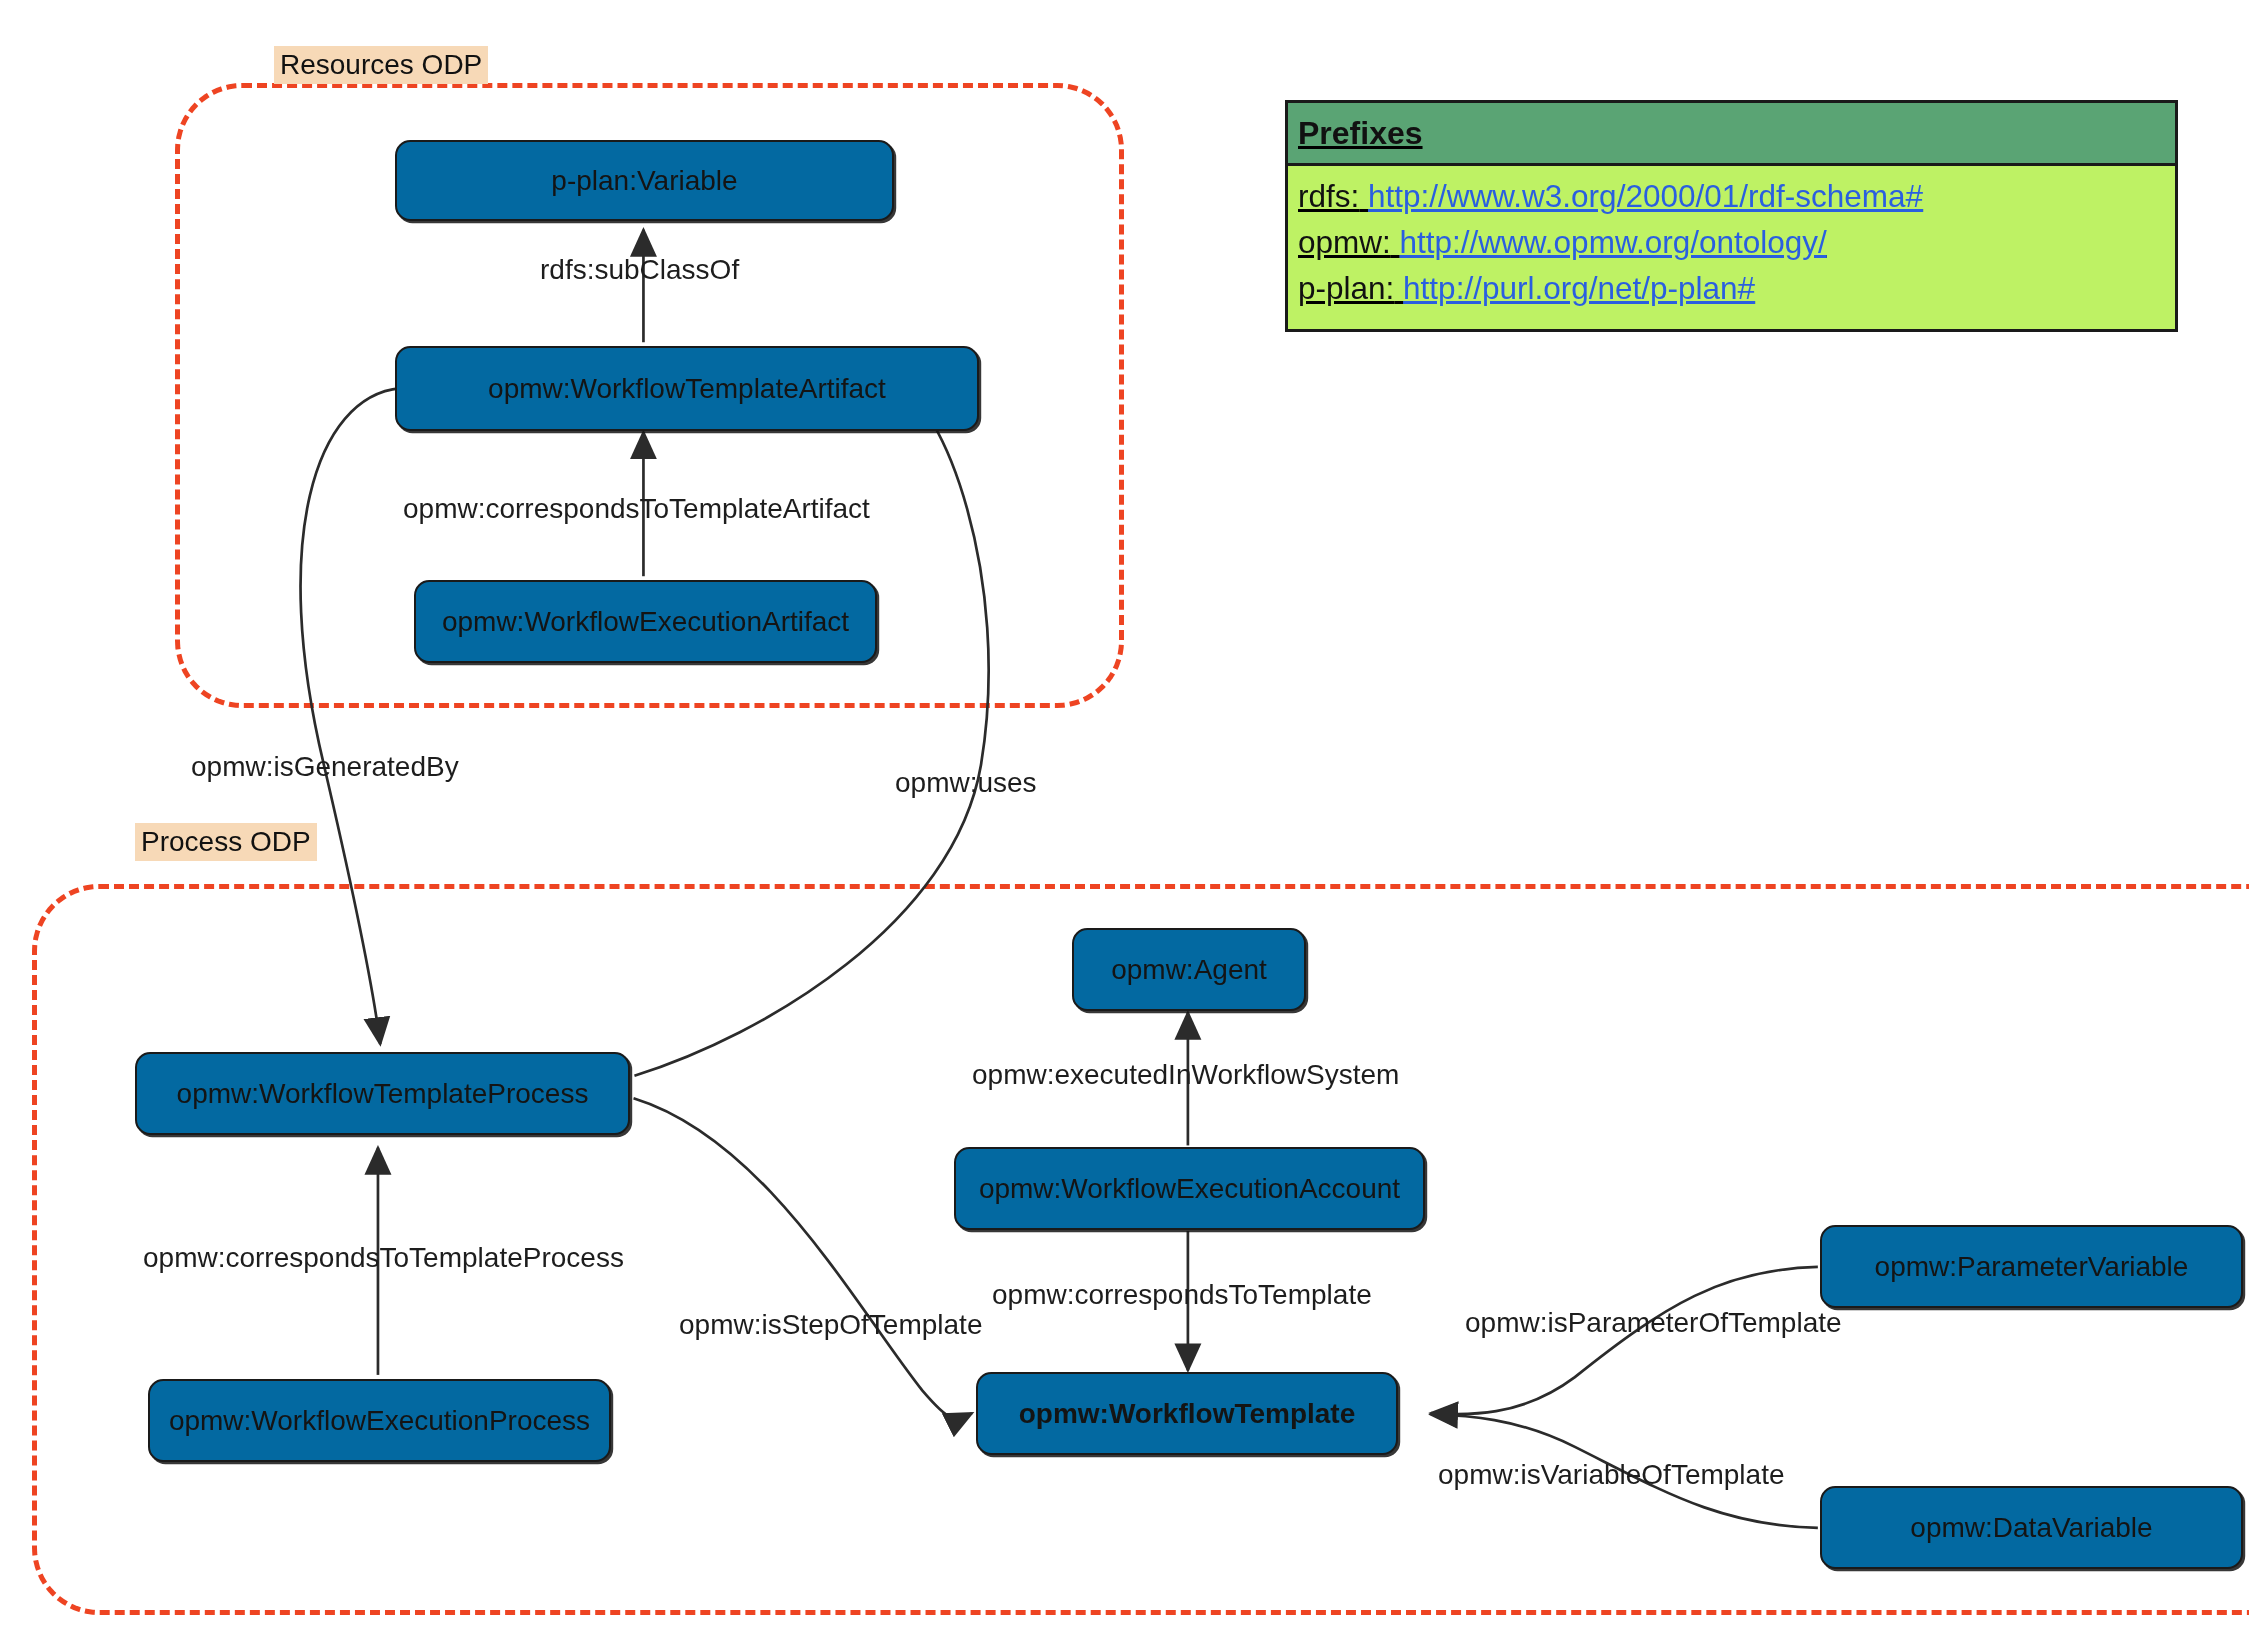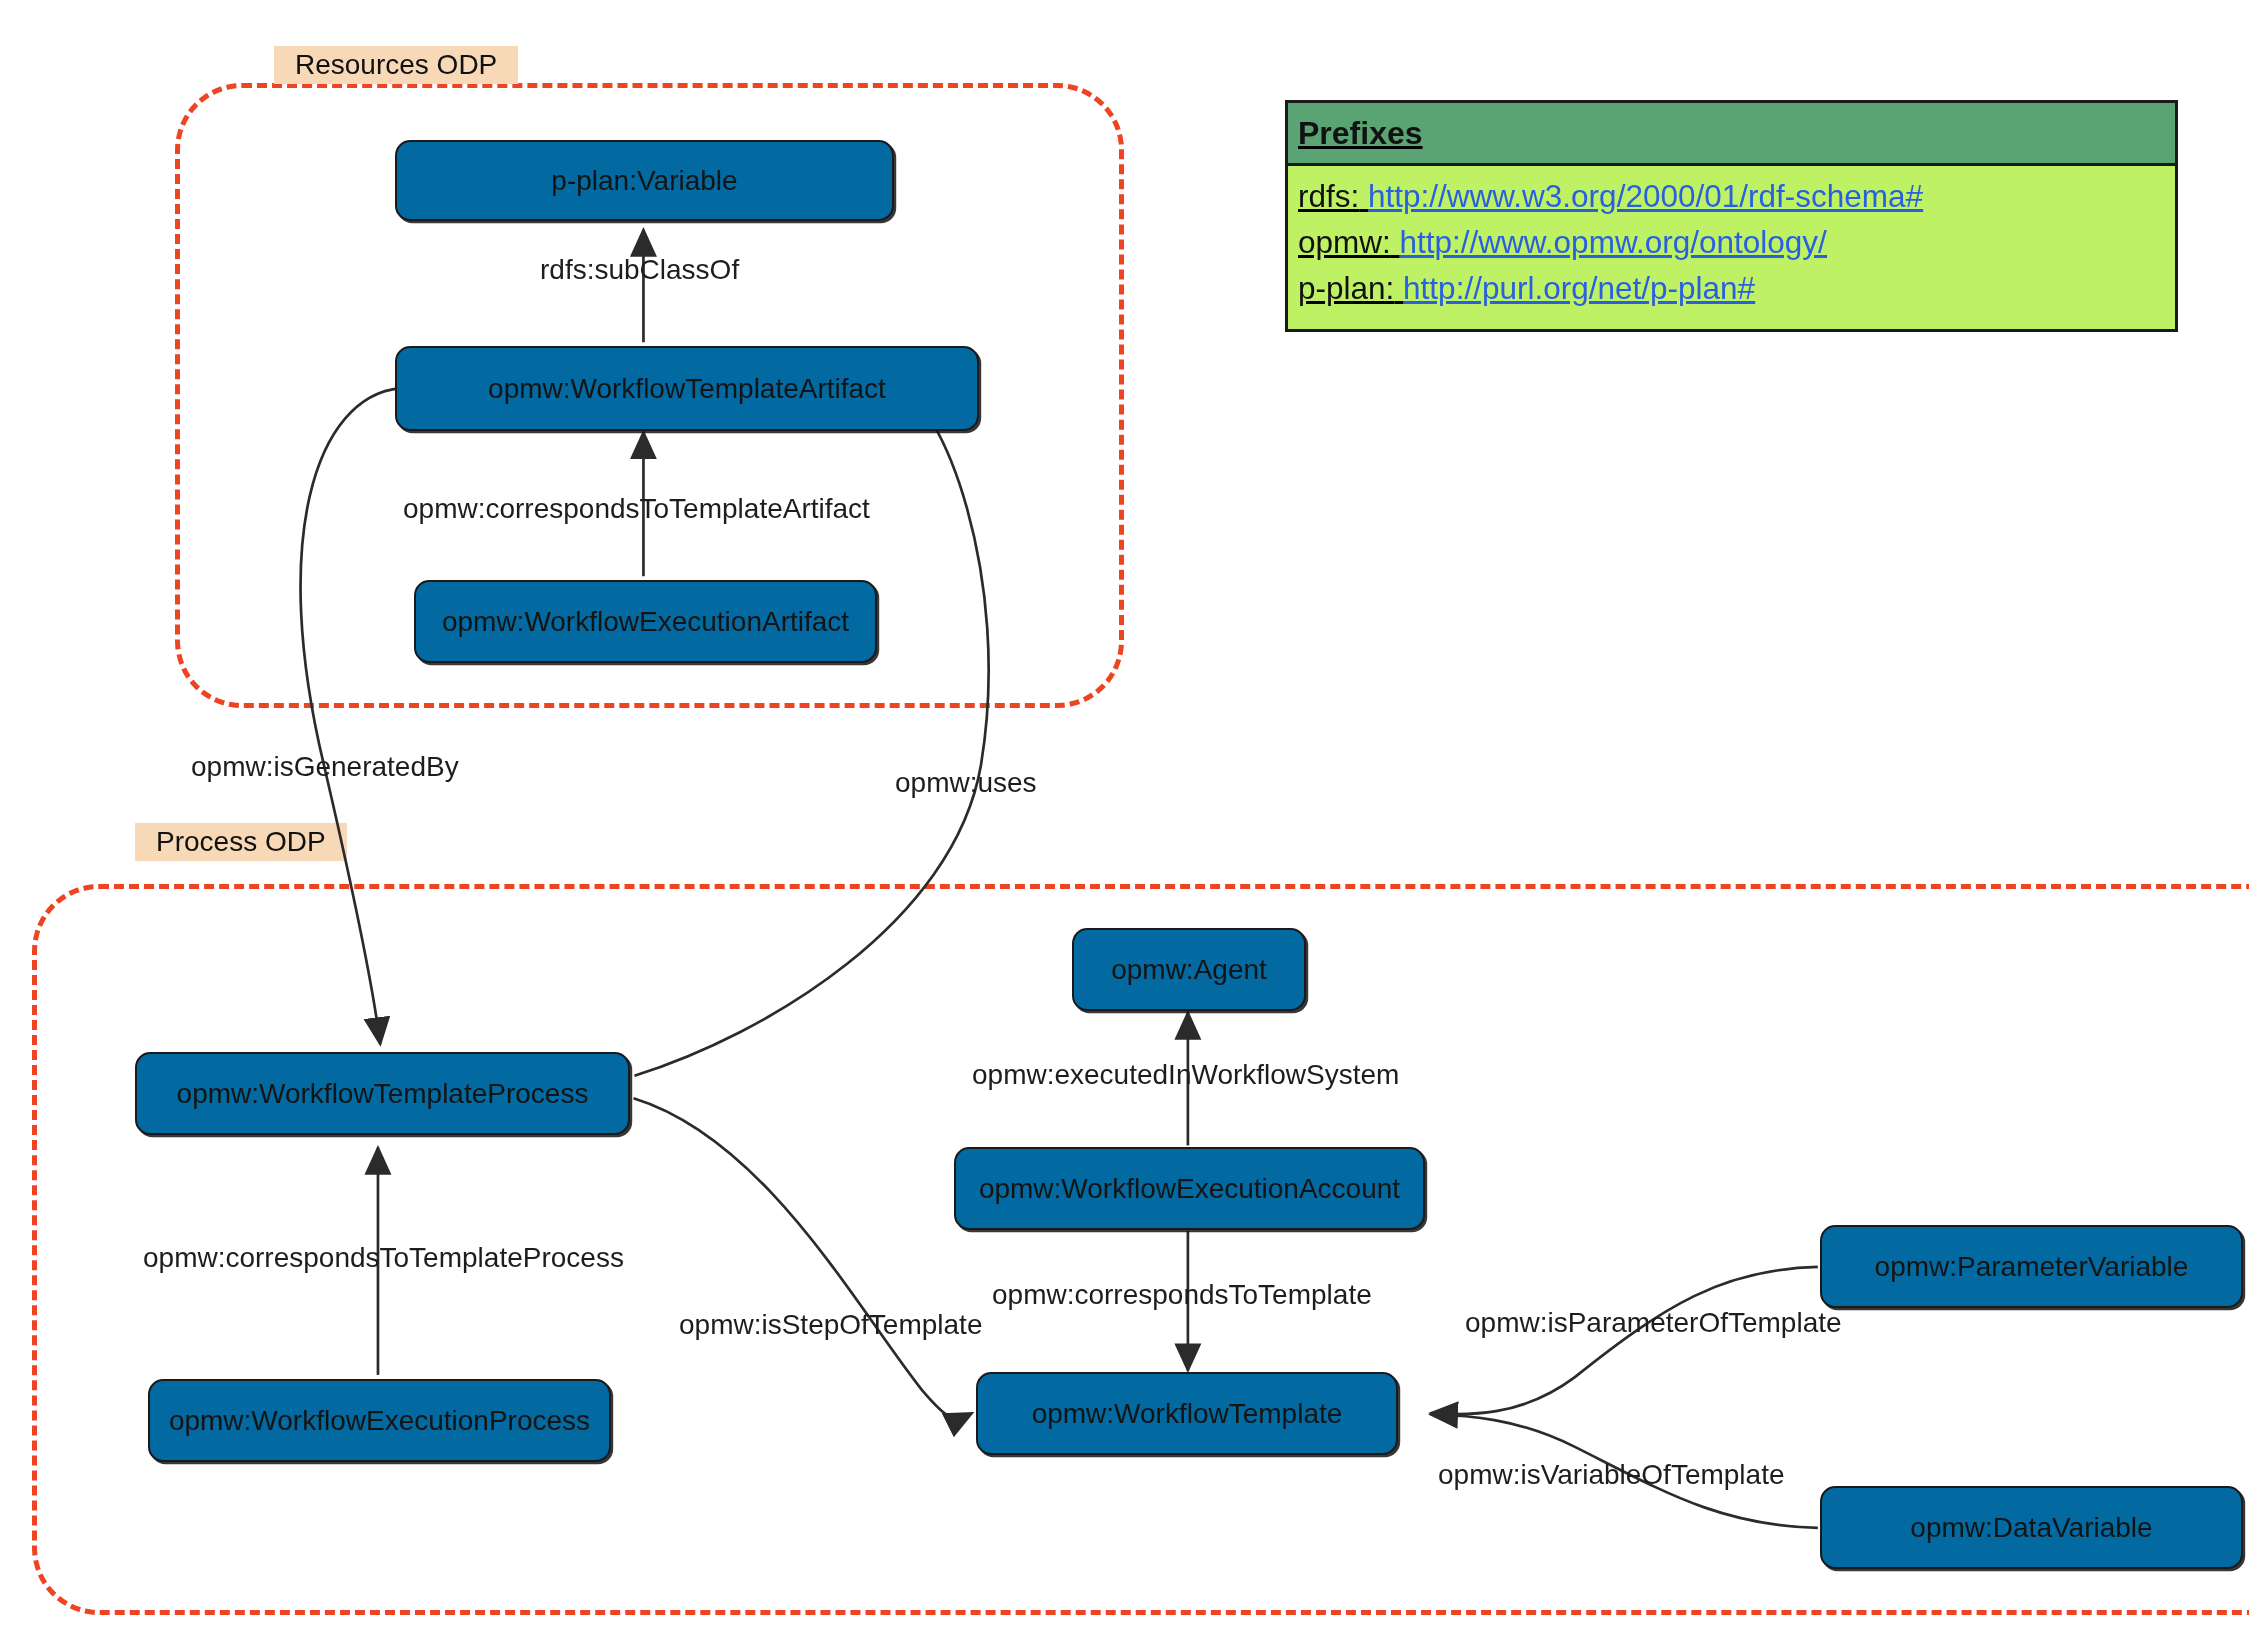--- a/index.html
+++ b/index.html
@@ -47,21 +47,21 @@
     border-radius: 67px;
   }
 
   
   .odp-tag {
     position: absolute;
     background: #f7d9b7;
     color: #111111;
     font-size: 28px;
     line-height: 38px;
-    padding: 0 21px;
+    padding: 0 6px;
     white-space: nowrap;
   }
   #odp-tag-resources { left: 274px; top: 46px; }
   #odp-tag-process   { left: 135px; top: 823px; }
 
   
   .node {
     position: absolute;
     background: #0369a1;
     border: 2.7px solid #1a1a1a;
@@ -202,21 +202,21 @@
   </div>
 
   <div class="node" style="left:1072px; top:928px; width:234px; height:83px;">
     <span>opmw:Agent</span>
   </div>
 
   <div class="node" style="left:954px; top:1147px; width:471px; height:83px;">
     <span>opmw:WorkflowExecutionAccount</span>
   </div>
 
-  <div class="node" style="left:976px; top:1372px; width:422px; height:83px;">
+  <div class="node" style="left:976px; top:1372px; width:422px; height:83px;font-weight:bold;">
     <span>opmw:WorkflowTemplate</span>
   </div>
 
   <div class="node" style="left:1820px; top:1225px; width:423px; height:83px;">
     <span>opmw:ParameterVariable</span>
   </div>
 
   <div class="node" style="left:1820px; top:1486px; width:423px; height:83px;">
     <span>opmw:DataVariable</span>
   </div>

